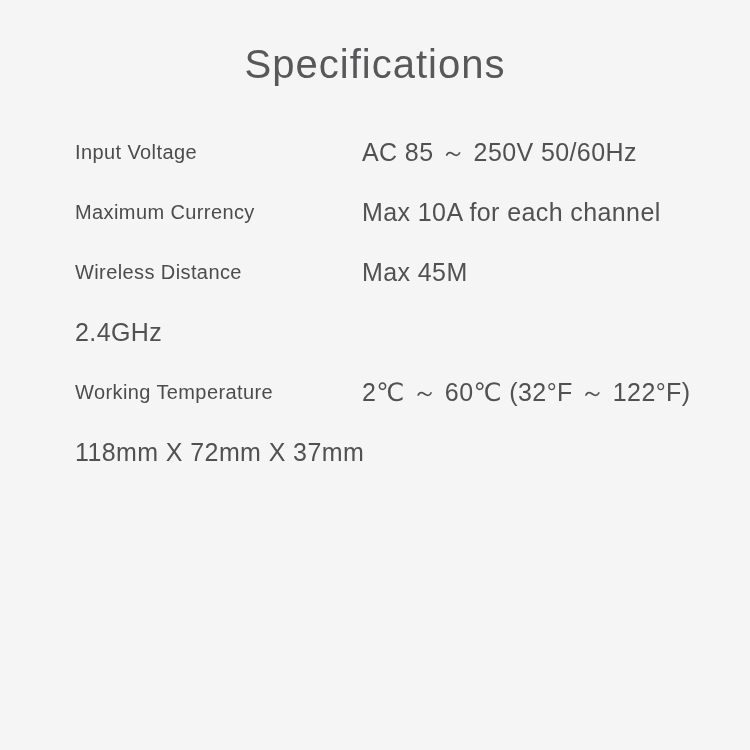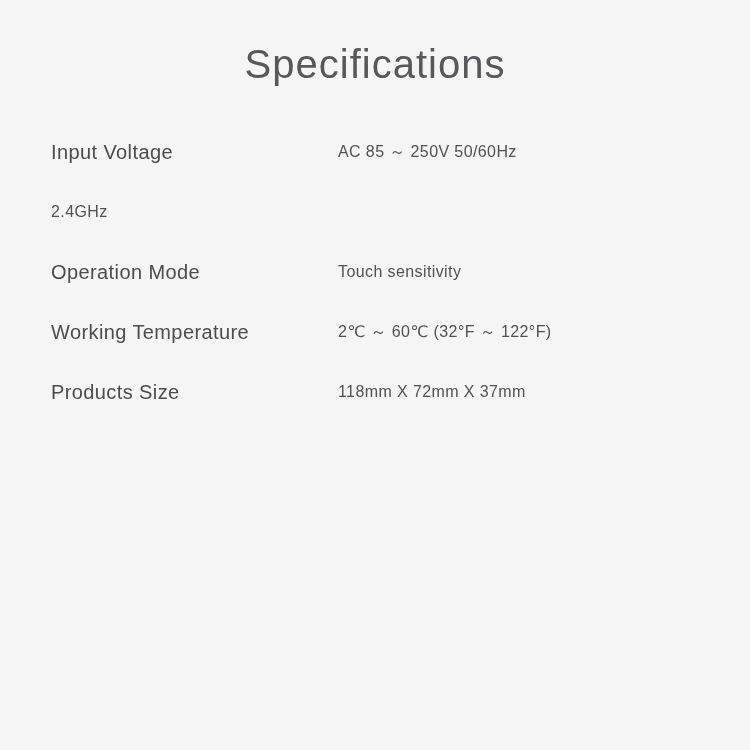--- a/index.html
+++ b/index.html
@@ -19,71 +19,74 @@
     padding-top: 40px;
     text-align: center;
     font-size: 40px;
     font-weight: 400;
     letter-spacing: 1px;
     color: #58585a;
     line-height: 48px;
   }
   .spec-table {
     margin-top: 34px;
-    margin-left: 51px;
+    margin-left: 75px;
     margin-right: 40px;
   }
   .spec-row {
     display: flex;
     align-items: center;
     height: 60px;
   }
   .spec-label {
     width: 287px;
     flex: 0 0 287px;
     font-size: 20px;
     letter-spacing: 0.4px;
     color: #4c4c4e;
   }
   .spec-value {
-    font-size: 16px;
+    font-size: 25px;
     letter-spacing: 0.4px;
     color: #515153;
     white-space: nowrap;
   }
 </style>
 </head>
 <body>
 
 <div class="page">
   <div class="title">Specifications</div>
 
   <div class="spec-table">
   <div class="spec-row">
     <div class="spec-label">Input Voltage</div>
     <div class="spec-value">AC 85 ～ 250V 50/60Hz</div>
   </div>
 
+  <div class="spec-row">
+    <div class="spec-label">Maximum Currency</div>
+    <div class="spec-value">Max 10A for each channel</div>
+  </div>
 
+  <div class="spec-row">
+    <div class="spec-label">Wireless Distance</div>
+    <div class="spec-value">Max 45M</div>
+  </div>
 
   <div class="spec-row">
     <div class="spec-value">2.4GHz</div>
   </div>
 
 
-  <div class="spec-row">
-    <div class="spec-label">Operation Mode</div>
-    <div class="spec-value">Touch sensitivity</div>
-  </div>
 
 
   <div class="spec-row">
     <div class="spec-label">Working Temperature</div>
     <div class="spec-value">2℃ ～ 60℃  (32°F ～ 122°F)</div>
   </div>
 
 
   <div class="spec-row">
-    <div class="spec-label">Products Size</div>
     <div class="spec-value">118mm X 72mm X 37mm</div>
   </div>
 </div>
 </div>
 
 </body></html>

